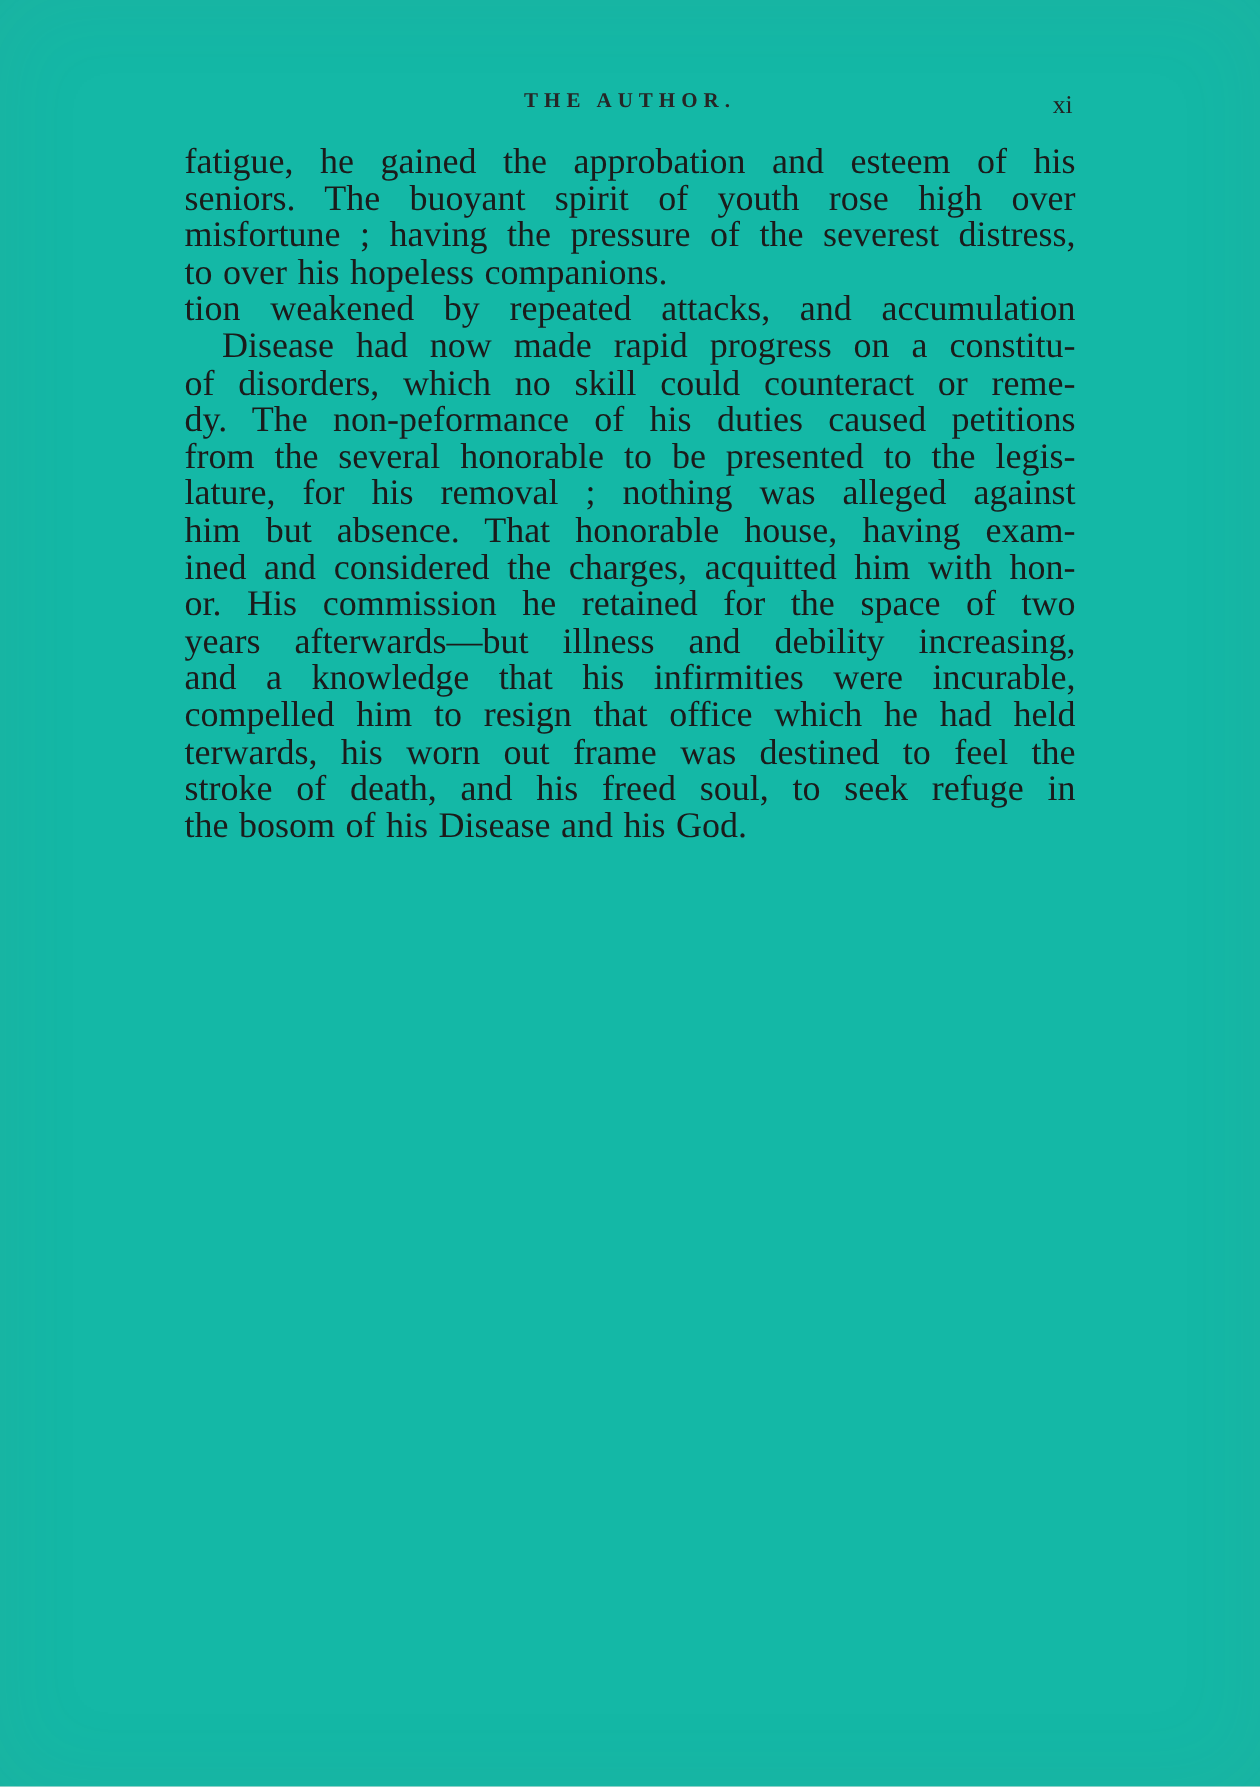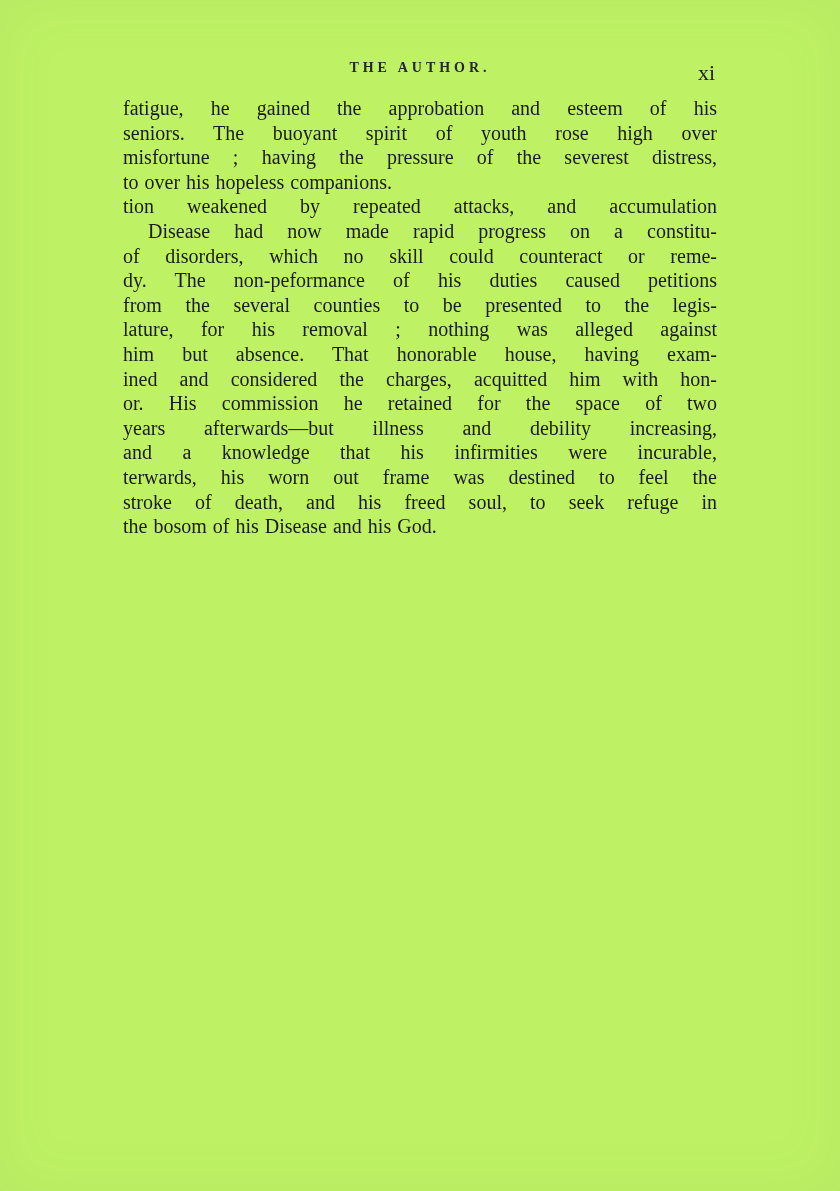--- a/index.html
+++ b/index.html
@@ -5,21 +5,21 @@
   html, body {
     margin: 0;
     padding: 0;
     background: #e8e8e6;
   }
   .page {
     position: relative;
     width: 840px;
     height: 1191px;
     margin: 0 auto;
-    background: #bef264;
+    background: #14b8a6;
     font-family: "Liberation Serif", "DejaVu Serif", serif;
     color: #1c1c1c;
     overflow: hidden;
     box-shadow: inset 0 0 60px rgba(120,115,100,0.08);
   }
   .column {
     position: absolute;
     left: 123px;
     top: 60px;
     width: 594px;
@@ -34,31 +34,31 @@
     font-size: 14px;
     letter-spacing: 4px;
     color: #262626;
     font-variant: small-caps;
     font-weight: bold;
   }
   .page-number {
     position: absolute;
     right: 2px;
     top: 0;
-    font-size: 22px;
+    font-size: 17px;
     color: #222;
   }
   .body-text {
     margin-top: 4px;
   }
   .paragraph {
     margin: 0;
   }
   .line {
-    font-size: 20px;
+    font-size: 24px;
     line-height: 24.6px;
     text-align: justify;
     text-align-last: justify;
     word-spacing: 1px;
     color: #1b1b1b;
   }
   .line.last {
     text-align-last: left;
   }
   .line.indent {
@@ -83,27 +83,28 @@
         <div class="line">seniors.  The buoyant spirit of youth rose high over</div>
         <div class="line">misfortune ; having the pressure of the severest distress,</div>
         <div class="line last">to over his hopeless companions.</div>
       </div>
 
       <div class="paragraph">
         <div class="line">tion weakened by repeated attacks, and accumulation</div>
         <div class="line indent">Disease had now made rapid progress on a constitu-</div>
         <div class="line">of disorders, which no skill could counteract or reme-</div>
         <div class="line">dy.  The non-peformance of his duties caused petitions</div>
-        <div class="line">from the several counties to be presented to the legis-</div>
+        <div class="line">from the several honorable to be presented to the legis-</div>
         <div class="line">lature, for his removal ; nothing was alleged against</div>
         <div class="line">him but absence.  That honorable house, having exam-</div>
         <div class="line">ined and considered the charges, acquitted him with hon-</div>
         <div class="line">or.  His commission he retained for the space of two</div>
         <div class="line">years afterwards—but illness and debility increasing,</div>
         <div class="line">and a knowledge that his infirmities were incurable,</div>
+        <div class="line">compelled him to resign that office which he had held</div>
         <div class="line">terwards, his worn out frame was destined to feel the</div>
         <div class="line">stroke of death, and his freed soul, to seek refuge in</div>
         <div class="line last">the bosom of his Disease and his God.</div>
       </div>
 
     </div>
   </div>
 </div>
 
 </body></html>

